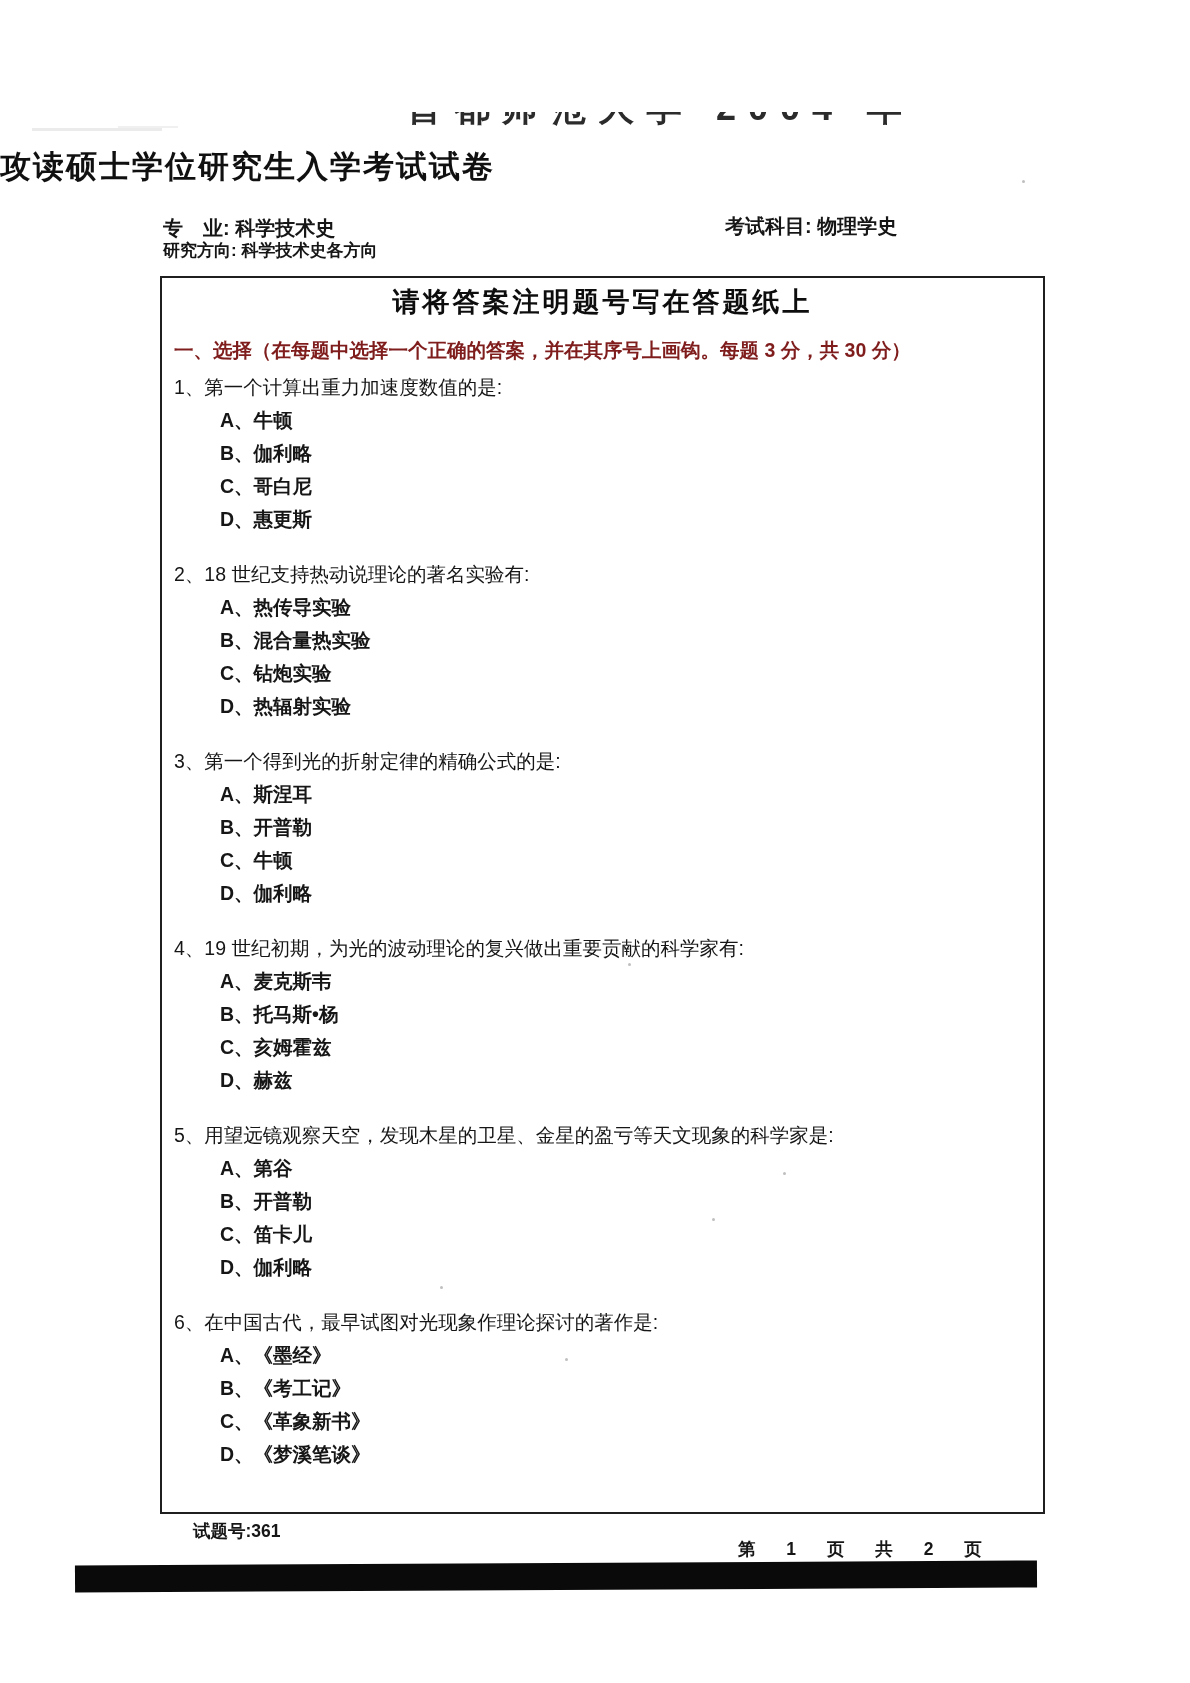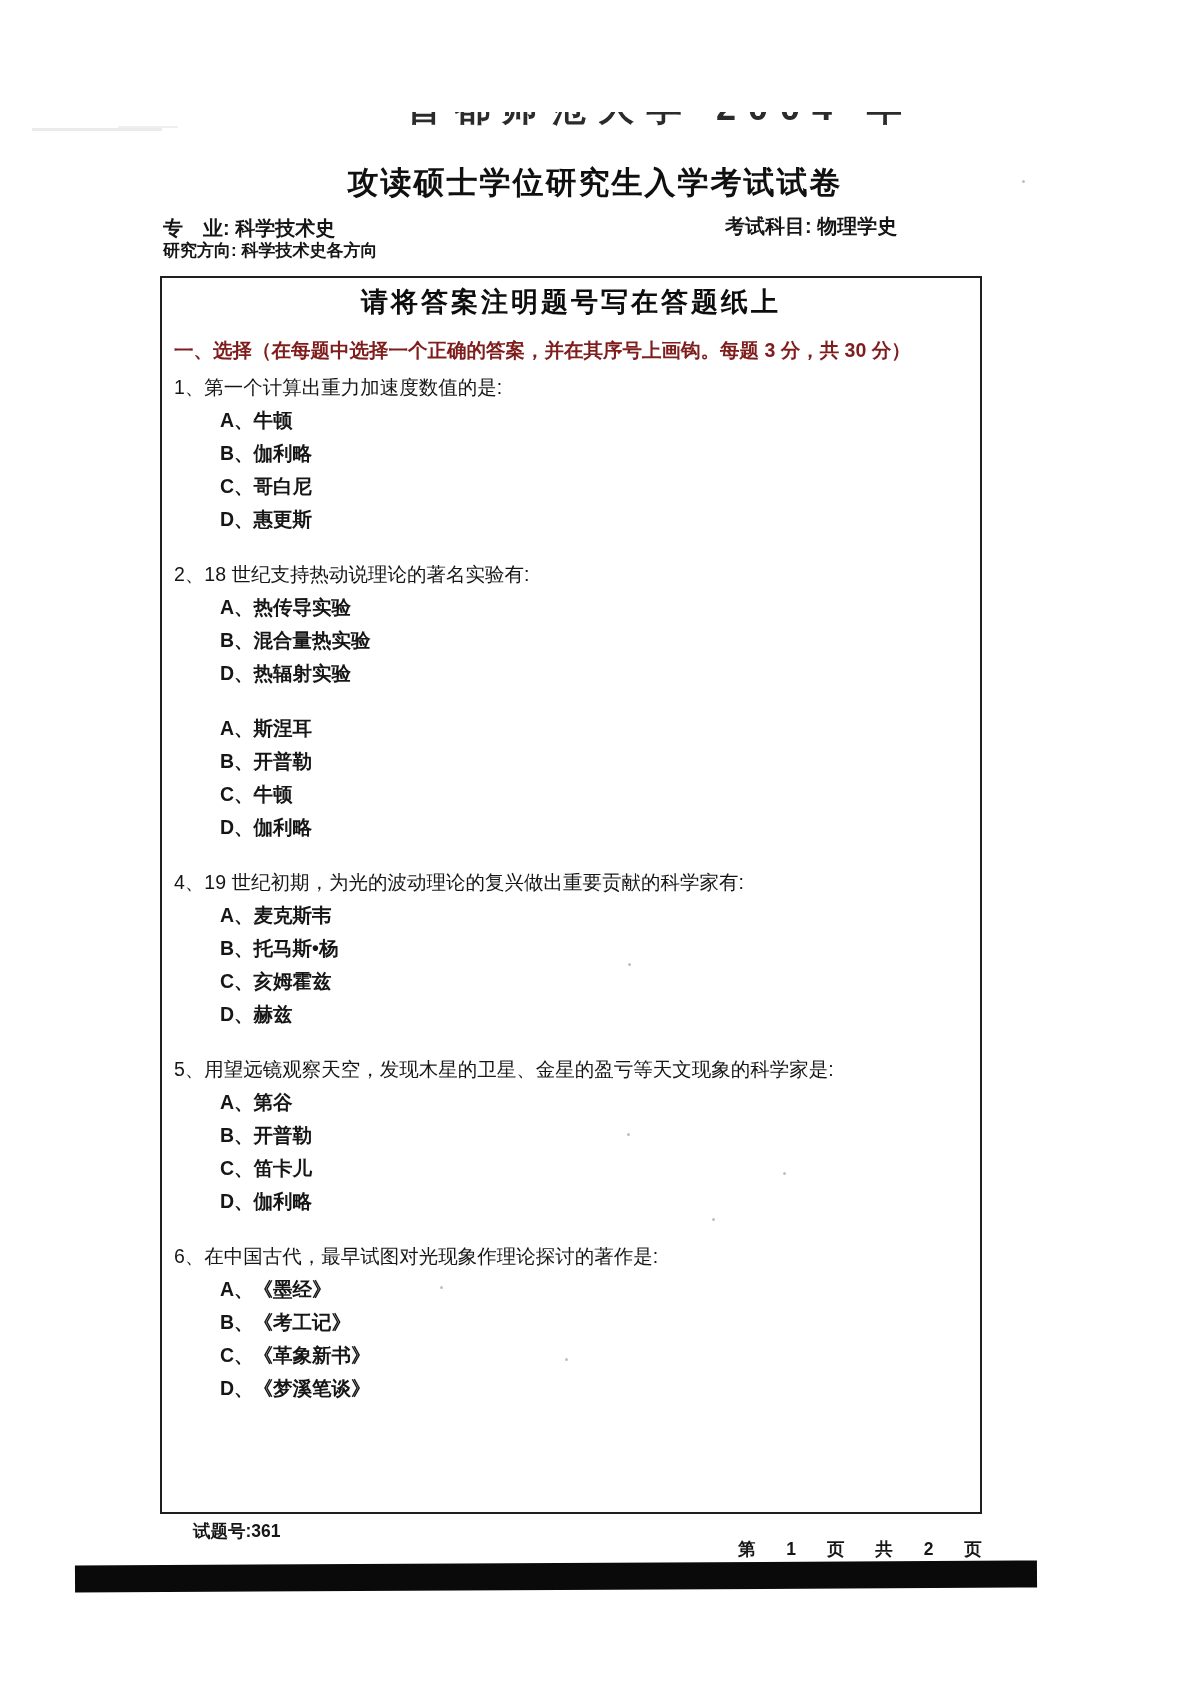--- a/index.html
+++ b/index.html
@@ -22,31 +22,31 @@
     position:absolute;left:0;right:0;top:112px;height:18px;
     overflow:hidden;text-align:center;padding-left:130px;
   }
   .cropped-line span{
     display:inline-block;font-size:36px;font-weight:700;color:#2b2b2b;
     letter-spacing:12px;line-height:40px;transform:translateY(-24px);
     white-space:nowrap;
   }
 
   .title{
-    position:absolute;left:0;right:0;top:146px;margin:16px;
-    text-align:center;font-size:31px;font-weight:700;
+    position:absolute;left:0;right:0;top:146px;margin:0;
+    font-size:31px;font-weight:700;
     letter-spacing:2px;color:#101010;
   }
 
   .info-major{position:absolute;left:163px;top:207px;font-size:20px;font-weight:700;margin-top:8px;}
   .info-subject{position:absolute;left:725px;top:213px;font-size:20px;font-weight:700;}
   .info-research{position:absolute;left:163px;top:239px;font-size:17px;font-weight:700;}
 
   .answer-box{
-    position:absolute;left:160px;top:276px;width:822px;height:1238px;
+    position:absolute;left:160px;top:276px;width:885px;height:1238px;
     border:2px solid #1f1f1f;box-sizing:border-box;
     padding:0 12px;
   }
   .notice{
     margin-top:6px;text-align:center;
     font-size:27px;font-weight:700;letter-spacing:3px;color:#0d0d0d;
   }
   .section-heading{
     margin-top:14px;font-size:19.5px;font-weight:600;line-height:33px;
     white-space:nowrap;color:#7f1d1d;
@@ -103,24 +103,26 @@
       <div class="q-option">A、牛顿</div>
       <div class="q-option">B、伽利略</div>
       <div class="q-option">C、哥白尼</div>
       <div class="q-option">D、惠更斯</div>
     </div>
 
     <div class="question">
       <div class="q-title">2、18 世纪支持热动说理论的著名实验有:</div>
       <div class="q-option">A、热传导实验</div>
       <div class="q-option">B、混合量热实验</div>
+      <div class="q-option">C、钻炮实验</div>
       <div class="q-option">D、热辐射实验</div>
     </div>
 
     <div class="question">
+      <div class="q-title">3、第一个得到光的折射定律的精确公式的是:</div>
       <div class="q-option">A、斯涅耳</div>
       <div class="q-option">B、开普勒</div>
       <div class="q-option">C、牛顿</div>
       <div class="q-option">D、伽利略</div>
     </div>
 
     <div class="question">
       <div class="q-title">4、19 世纪初期，为光的波动理论的复兴做出重要贡献的科学家有:</div>
       <div class="q-option">A、麦克斯韦</div>
       <div class="q-option">B、托马斯•杨</div>

